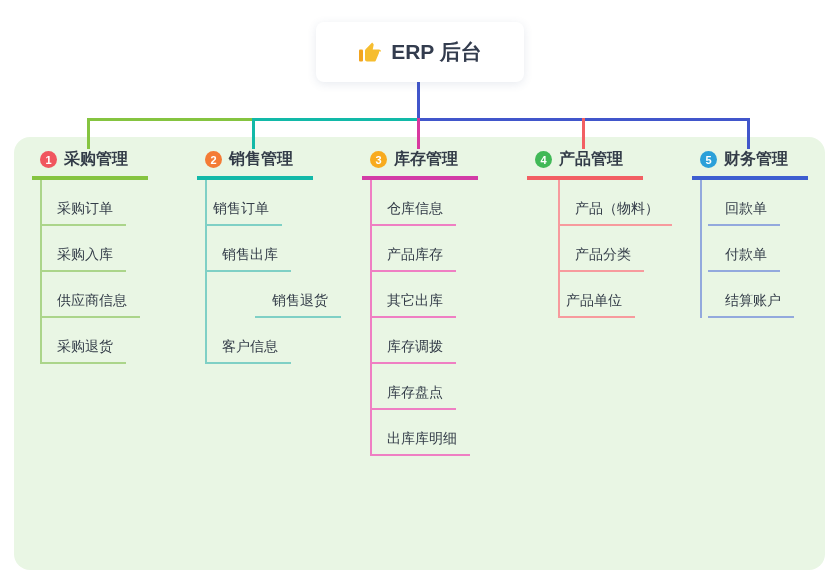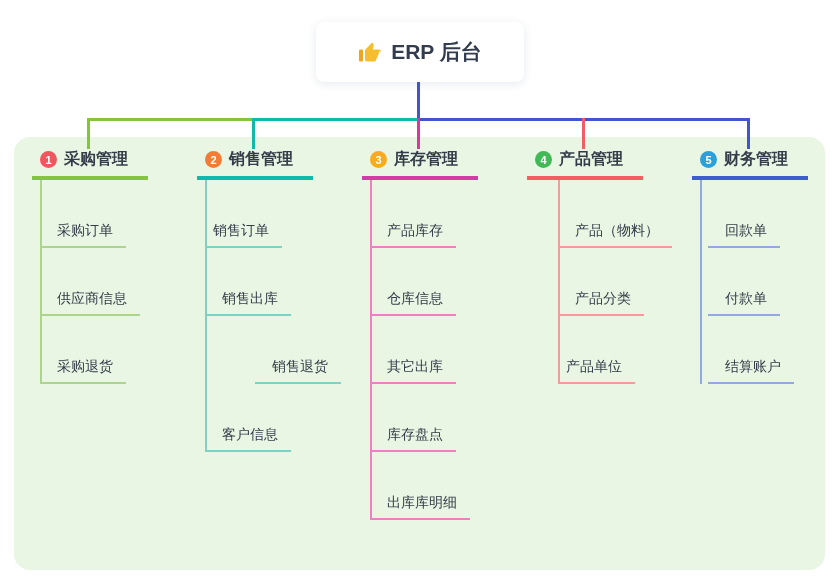--- a/index.html
+++ b/index.html
@@ -37,21 +37,21 @@
   }
   .badge{
     width:17px;height:17px;border-radius:50%;flex:0 0 auto;
     display:flex;align-items:center;justify-content:center;
     color:#ffffff;font-size:11px;font-weight:700;
   }
   .branch-children{
     margin-left:8px;border-left:2px solid #ccc;
   }
   .child{
-    height:68px;display:flex;align-items:flex-end;
+    height:46px;display:flex;align-items:flex-end;
   }
   .child-label{
     display:inline-block;white-space:nowrap;
     padding:0 13px 6px 17px;margin-left:-2px;
     border-bottom:2px solid #ccc;
     font-size:14px;color:#333c48;
   }
 </style>
 </head>
 <body>
@@ -79,20 +79,23 @@
       <div class="branch" style="left: 32px;">
         <div class="branch-header" style="border-bottom-color: rgb(133, 196, 64);">
           <span class="badge" style="background: rgb(240, 86, 94);">1</span>
           <span>采购管理</span>
         </div>
         <div class="branch-children" style="border-left-color: rgb(171, 213, 138);">
           <div class="child">
             <span class="child-label" style="border-bottom-color: rgb(171, 213, 138);">采购订单</span>
           </div>
           <div class="child">
+            <span class="child-label" style="border-bottom-color: rgb(171, 213, 138);">采购入库</span>
+          </div>
+          <div class="child">
             <span class="child-label" style="border-bottom-color: rgb(171, 213, 138);">供应商信息</span>
           </div>
           <div class="child">
             <span class="child-label" style="border-bottom-color: rgb(171, 213, 138);">采购退货</span>
           </div>
         </div>
       </div>
       <div class="seg drop" style="left: 252px; background: rgb(18, 185, 168);"></div>
       <div class="branch" style="left: 197px;">
         <div class="branch-header" style="border-bottom-color: rgb(18, 185, 168);">
@@ -115,27 +118,30 @@
         </div>
       </div>
       <div class="seg drop" style="left: 417px; background: rgb(216, 56, 159);"></div>
       <div class="branch" style="left: 362px;">
         <div class="branch-header" style="border-bottom-color: rgb(210, 60, 166);">
           <span class="badge" style="background: rgb(248, 171, 30);">3</span>
           <span>库存管理</span>
         </div>
         <div class="branch-children" style="border-left-color: rgb(239, 127, 195);">
           <div class="child">
+            <span class="child-label" style="border-bottom-color: rgb(239, 127, 195);">仓库信息</span>
+          </div>
+          <div class="child">
             <span class="child-label" style="border-bottom-color: rgb(239, 127, 195);">产品库存</span>
           </div>
           <div class="child">
-            <span class="child-label" style="border-bottom-color: rgb(239, 127, 195);">仓库信息</span>
+            <span class="child-label" style="border-bottom-color: rgb(239, 127, 195); margin-top: 40px;">其它出库</span>
           </div>
           <div class="child">
-            <span class="child-label" style="border-bottom-color: rgb(239, 127, 195); margin-top: 40px;">其它出库</span>
+            <span class="child-label" style="border-bottom-color: rgb(239, 127, 195);">库存调拨</span>
           </div>
           <div class="child">
             <span class="child-label" style="border-bottom-color: rgb(239, 127, 195);">库存盘点</span>
           </div>
           <div class="child">
             <span class="child-label" style="border-bottom-color: rgb(239, 127, 195);">出库库明细</span>
           </div>
         </div>
       </div>
       <div class="seg drop" style="left: 582px; background: rgb(242, 95, 99);"></div>

